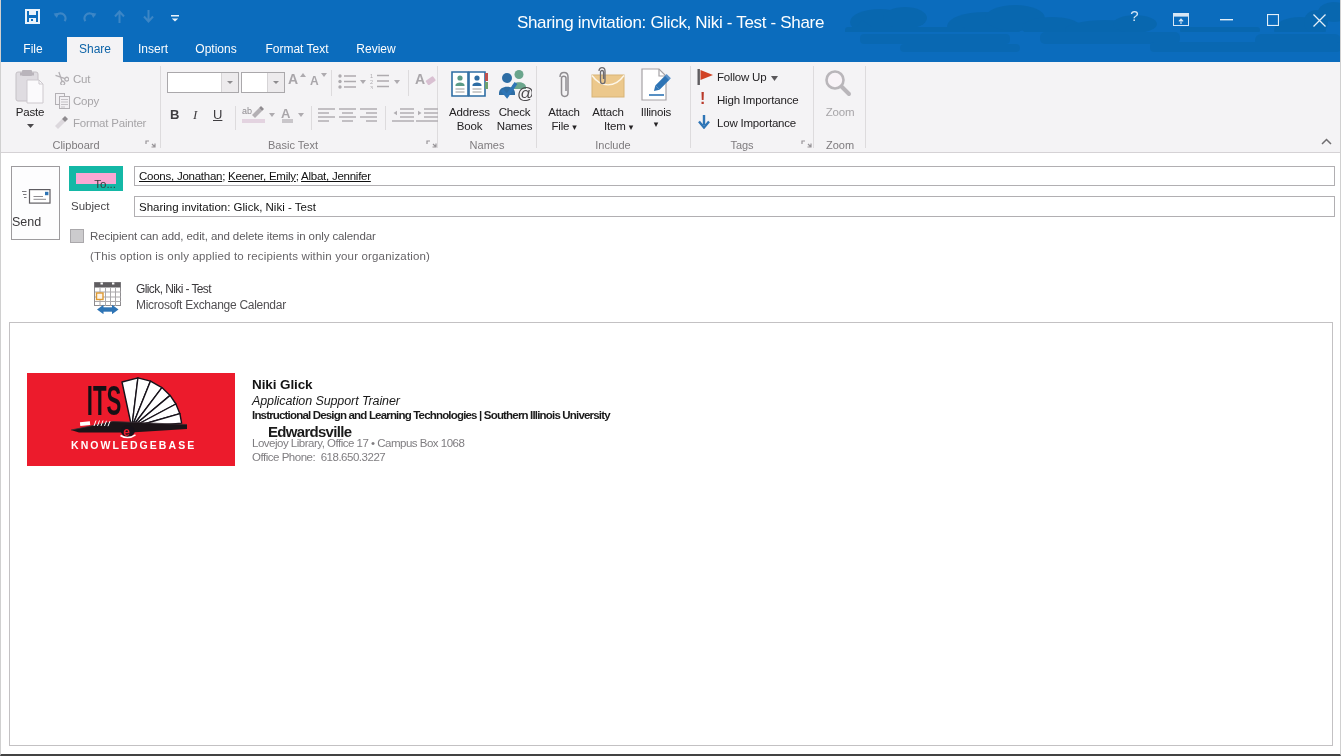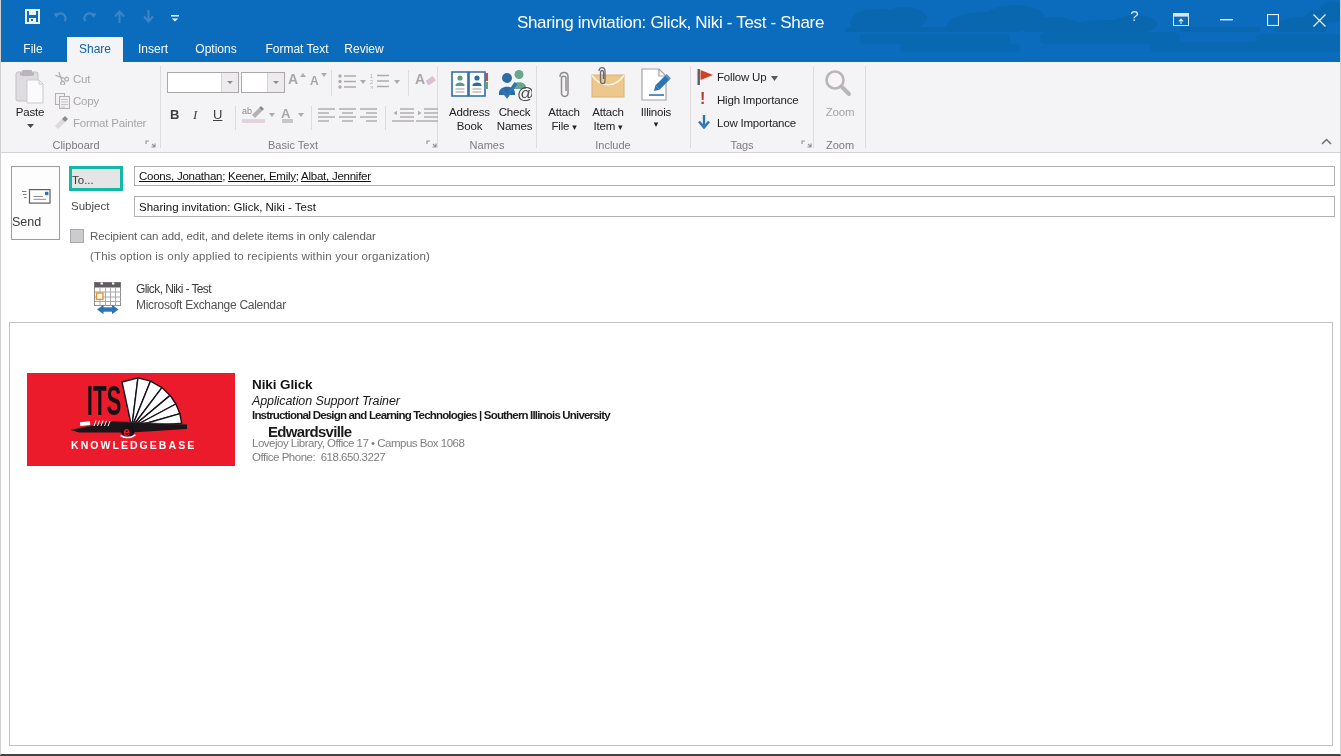--- a/index.html
+++ b/index.html
@@ -24,22 +24,22 @@
 .combo{position:absolute;border:1px solid #aaa8ab;background:#fff;height:21px}
 .combo .dd{position:absolute;right:0;top:0;width:17px;height:19px;background:#edebed;border-left:1px solid #d6d4d6}
 .combo .dd:after{content:"";position:absolute;left:5px;top:8px;border:3px solid transparent;border-top:3.5px solid #8d8b8e}
 .sepv{position:absolute;width:1px;background:#dddbdd}
 .dlg{position:absolute;width:11px;height:11px}
 
 #compose{position:absolute;left:1px;top:153px;width:1339px;height:169px;background:#fff}
 .field{position:absolute;left:133px;width:1201px;border:1px solid #b1afb2;background:#fff;
   font-size:11.5px;color:#111;padding-left:4px;display:flex;align-items:center;white-space:nowrap}
 #sendbtn{position:absolute;left:10px;top:13px;width:49px;height:74px;border:1px solid #9d9b9e;background:#fdfdfe}
-#tobtn{position:absolute;left:68px;top:13px;width:54px;height:25px;border:3px solid #14b8a6;background:#e5e5e5;
-  font-size:11.5px;color:#3c3a3d;text-align:left;line-height:23px}
+#tobtn{position:absolute;left:68px;top:13px;width:54px;height:25px;border:7px solid #14b8a6;background:#f9a8d4;
+  font-size:11.5px;color:#3c3a3d;text-align:right;line-height:23px}
 .glbl{position:absolute;font-size:11.5px;color:#474548;white-space:nowrap}
 .gtext{position:absolute;font-size:11.5px;color:#5d5b5e;white-space:nowrap;letter-spacing:-0.1px}
 
 #mailbody{position:absolute;left:9px;top:322px;width:1324px;height:424px;border:1px solid #c3c1c3;background:#fff}
 .sig{position:absolute;white-space:nowrap;letter-spacing:-0.1px}
 #winborder{position:absolute;left:0;top:0;width:1341px;height:756px;
   border-left:1px solid #d0d0d0;border-right:1px solid #d0d0d0;border-bottom:2px solid #434343;pointer-events:none}
 </style></head><body>
 <div id="win">
 
@@ -116,21 +116,21 @@
   <rect x="1255" y="2" width="86" height="14" rx="6"></rect>
   <rect x="1150" y="10" width="191" height="10" rx="4"></rect>
   <rect x="900" y="12" width="120" height="8" rx="4"></rect>
  </g>
 </svg>
 <div class="tab" style="left:14px;width:38px">File</div>
 <div class="tab" id="tab-share" style="left:67px;width:56px">Share</div>
 <div class="tab" style="left:133px;width:40px">Insert</div>
 <div class="tab" style="left:190px;width:52px">Options</div>
 <div class="tab" style="left:258px;width:78px">Format Text</div>
-<div class="tab" style="left:338px;width:52px">Review</div>
+<div class="tab" style="left:350px;width:52px">Review</div>
 </div>
 
 <div id="ribbon">
 
  <div class="gsep" style="left:159px"></div>
  <div class="gsep" style="left:436px"></div>
  <div class="gsep" style="left:535px"></div>
  <div class="gsep" style="left:689px"></div>
  <div class="gsep" style="left:812px"></div>
  <div class="gsep" style="left:864px"></div>
@@ -304,21 +304,21 @@
   <path d="M3 8 C3 2 11 2 11 8 L11 24 C11 28.5 4.5 28.5 4.5 24 L4.5 9 C4.5 6.5 9 6.5 9 9 L9 22" fill="none" stroke="#8f8c90" stroke-width="1.5"></path>
  </svg>
  <div class="btxt abs" style="left:538px;top:44px;width:50px;text-align:center">Attach</div>
  <div class="btxt abs" style="left:538px;top:58px;width:50px;text-align:center">File&nbsp;<span style="font-size:9px">▾</span></div>
  <svg class="abs" style="left:590px;top:3px" width="34" height="34" viewBox="0 0 34 34">
   <rect x="1" y="10" width="32" height="22" fill="#ecc88c" stroke="#d8b476" stroke-width="1"></rect>
   <path d="M1 10.5 C10 23 24 23 33 10.5" fill="none" stroke="#fdf6e8" stroke-width="1.4"></path>
   <path d="M8 6 C8 1.5 14 1.5 14 6 L14 16 C14 19.5 9.5 19.5 9.5 16 L9.5 7 C9.5 5 12.5 5 12.5 7 L12.5 14" fill="none" stroke="#6d6a6e" stroke-width="1.3"></path>
  </svg>
  <div class="btxt abs" style="left:582px;top:44px;width:50px;text-align:center">Attach</div>
- <div class="btxt abs" style="left:582px;top:58px;width:50px;text-align:center">Item&nbsp;<span style="font-size:9px">▾</span></div>
+ <div class="btxt abs" style="left:582px;top:58px;width:50px;text-align:right">Item&nbsp;<span style="font-size:9px">▾</span></div>
  <svg class="abs" style="left:640px;top:6px" width="30" height="33" viewBox="0 0 30 33">
   <path d="M1 1 L18 1 L25 8 L25 32 L1 32 Z" fill="#fff" stroke="#a5a2a6" stroke-width="1.2"></path>
   <path d="M18 1 L18 8 L25 8" fill="none" stroke="#a5a2a6" stroke-width="1.2"></path>
   <path d="M8 27 L23 27" stroke="#2e74b5" stroke-width="1.6"></path>
   <g transform="rotate(45 20 16)">
           <rect x="17" y="7" width="6" height="14" fill="#2e74b5"></rect>
           <path d="M17 21 L20 26 L23 21 Z" fill="#2e74b5"></path>
           <rect x="17" y="5" width="6" height="2.5" fill="#5a91c8"></rect>
         </g>
  </svg>

